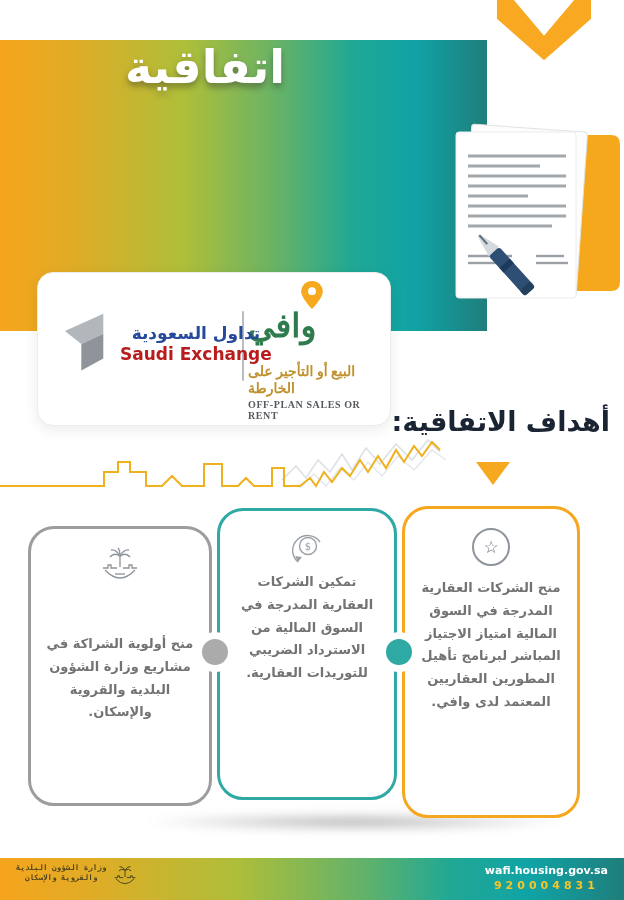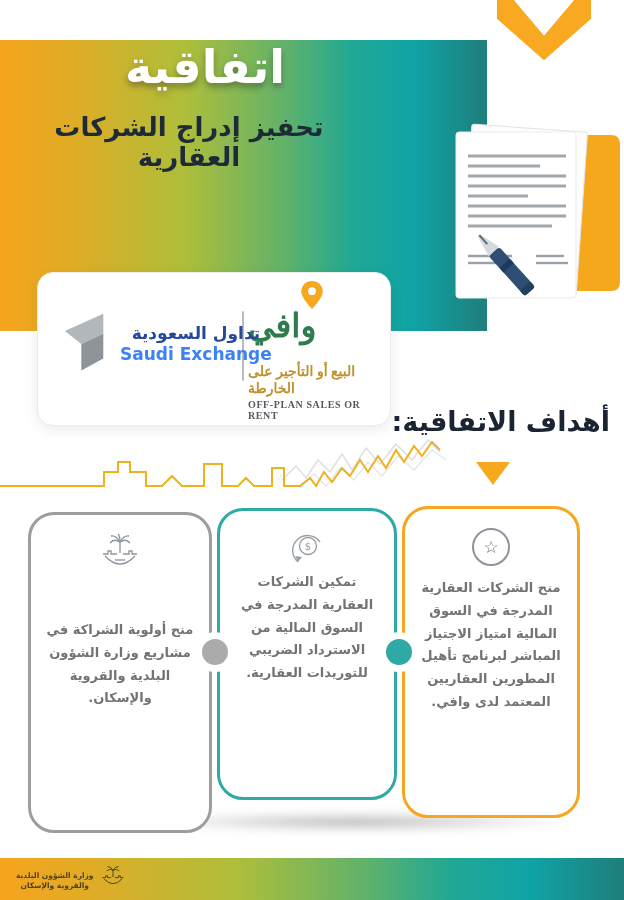--- a/index.html
+++ b/index.html
@@ -27,39 +27,39 @@
     background:#fff;border:1px solid #ececec;border-radius:16px;box-shadow:0 4px 14px rgba(0,0,0,.08);}
   .wafi{position:absolute;right:14px;top:8px;width:128px;text-align:left;font-family:Liberation Serif, serif;}
   .wafi-pin{display:block;margin:0 auto;}
   .wafi-name{font-size:33px;line-height:1.05;font-weight:bold;color:#2E7B4D;direction:rtl;}
   .wafi-tag-ar{margin-top:19px;font-size:14px;font-weight:bold;color:#C0922F;direction:rtl;}
   .wafi-tag-en{margin-top:2px;font-size:10px;font-weight:bold;color:#55595e;letter-spacing:.6px;}
   .logo-divider{position:absolute;right:146px;top:38px;width:2px;height:70px;background:#b9bcc0;border-radius:2px;}
   .saudi{position:absolute;left:18px;top:38px;display:flex;align-items:center;justify-content:flex-end;}
   .saudi-texts{margin-left:6px;text-align:center;}
   .saudi-ar{font-size:17px;font-weight:bold;color:#27499B;direction:rtl;}
-  .saudi-en{font-size:17px;font-weight:bold;color:#3b82f6;margin-top:1px;}
+  .saudi-en{font-size:17px;font-weight:bold;color:#b91c1c;margin-top:1px;}
 
   
   .obj-heading{position:absolute;right:14px;top:406px;font-size:27px;font-weight:bold;
     color:#1b2433;direction:rtl;z-index:4;}
   .tri-down{position:absolute;left:476px;top:462px;width:0;height:0;z-index:4;
     border-left:17px solid transparent;border-right:17px solid transparent;border-top:23px solid #F6A81F;}
 
   
   .skyline{position:absolute;left:0;top:430px;width:446px;height:64px;z-index:0;}
 
   
   .cards{position:absolute;left:28px;top:506px;width:552px;display:flex;gap:5px;
     direction:rtl;align-items:flex-start;z-index:3;}
   .card{background:#fff;border-radius:26px;border:3px solid #ccc;box-sizing:border-box;
     display:flex;flex-direction:column;align-items:center;padding:16px 10px 12px;}
   .card--star{width:178px;height:312px;border-color:#F6A61F;}
   .card--tax{width:180px;height:292px;border-color:#2FA9A4;margin-top:2px;}
-  .card--partner{width:184px;height:321px;border-color:#9D9D9D;margin-top:6px;}
+  .card--partner{width:184px;height:280px;border-color:#9D9D9D;margin-top:20px;}
   .card-icon{height:44px;display:flex;align-items:center;justify-content:center;}
   .star-circle{width:34px;height:34px;border:2px solid #8d949b;border-radius:50%;
     display:flex;align-items:center;justify-content:center;font-size:17px;color:#6d747c;}
   .card-text{font-size:13px;font-weight:bold;color:#737373;line-height:1.75;
     text-align:center;direction:rtl;}
   .card--star .card-text{margin-top:8px;}
   .card--tax .card-text{}
   .card--partner .card-text{margin-top:44px;}
 
   .connector{position:absolute;width:26px;height:26px;border-radius:50%;
@@ -67,39 +67,38 @@
   .connector--teal{left:386px;top:639px;background:#2FA9A4;}
   .connector--gray{left:202px;top:639px;background:#ABABAB;}
 
   .cards-shadow{position:absolute;left:140px;top:812px;width:430px;height:20px;z-index:1;
     background:radial-gradient(ellipse at center,rgba(0,0,0,.28) 0%,rgba(0,0,0,0) 70%);
     filter:blur(4px);}
 
   
   .footer{position:absolute;left:0;top:858px;width:624px;height:42px;z-index:5;
     background:linear-gradient(to right,#F6A41D 0%,#E0AC26 15%,#AEBE3A 38%,#63B269 58%,#21A894 72%,#10A3A6 85%,#1F7E7B 100%);}
-  .footer-left{position:absolute;left:16px;top:5px;display:flex;align-items:flex-end;}
+  .footer-left{position:absolute;left:16px;top:5px;display:flex;align-items:flex-start;font-family:Liberation Mono, monospace;}
   .ministry-name{text-align:center;margin-right:5px;}
   .ministry-line{font-size:7.5px;font-weight:bold;color:#4c431c;line-height:1.35;direction:rtl;}
   .footer-right{position:absolute;right:16px;top:6px;text-align:center;}
   .footer-url{font-size:11px;font-weight:bold;color:#fff;}
   .footer-phone{font-size:11px;font-weight:bold;color:#F7C52B;letter-spacing:4px;margin-top:2px;direction:ltr;}
 </style>
 </head>
 <body>
 
 <div class="canvas">
 
   <svg class="chevron" viewBox="0 0 100 68">
     <polygon points="0,0 18,0 50,38 82,0 100,0 100,20 50,64 0,20" fill="#F9A822"></polygon>
   </svg>
 
   <div class="banner"></div>
   <div class="banner-title" style="z-index:2;">اتفاقية</div>
-  <div class="banner-sub1" style="z-index:2;">تحفيز إدراج الشركات العقارية</div>
 
   <svg class="doc-illu" viewBox="0 0 190 196">
     <path d="M100,42 q0,-9 9,-9 h26 l10,-14 h30 q9,0 9,9 v138 q0,9 -9,9 h-66 q-9,0 -9,-9 z" fill="#F5A81C"></path>
     <rect x="30" y="12" width="116" height="164" rx="3" fill="#fdfdfd" stroke="#e3e3e3" transform="rotate(4 88 94)"></rect>
     <rect x="20" y="16" width="120" height="166" rx="3" fill="#ffffff" stroke="#ebebeb"></rect>
     <g stroke="#a2a7ac" stroke-width="3">
       <line x1="32" y1="40" x2="130" y2="40"></line>
       <line x1="32" y1="50" x2="104" y2="50"></line>
       <line x1="32" y1="60" x2="130" y2="60"></line>
       <line x1="32" y1="70" x2="130" y2="70"></line>
@@ -214,15 +213,19 @@
           <path d="M8,24 Q23,40 38,24"></path>
           <path d="M6,22 h5 v-3 h3 v3 h6 M26,22 h6 v-3 h3 v3 h5"></path>
           <path d="M23,21 C23,16 23,13 23,10"></path>
           <path d="M23,10 q-6,-4 -10,1"></path>
           <path d="M23,10 q6,-4 10,1"></path>
           <path d="M23,10 q-4,-7 -9,-6"></path>
           <path d="M23,10 q4,-7 9,-6"></path>
         </g>
       </svg>
     </div>
+    <div class="footer-right">
+      <div class="footer-url">wafi.housing.gov.sa</div>
+      <div class="footer-phone">920004831</div>
+    </div>
   </div>
 
 </div>
 
 </body></html>

